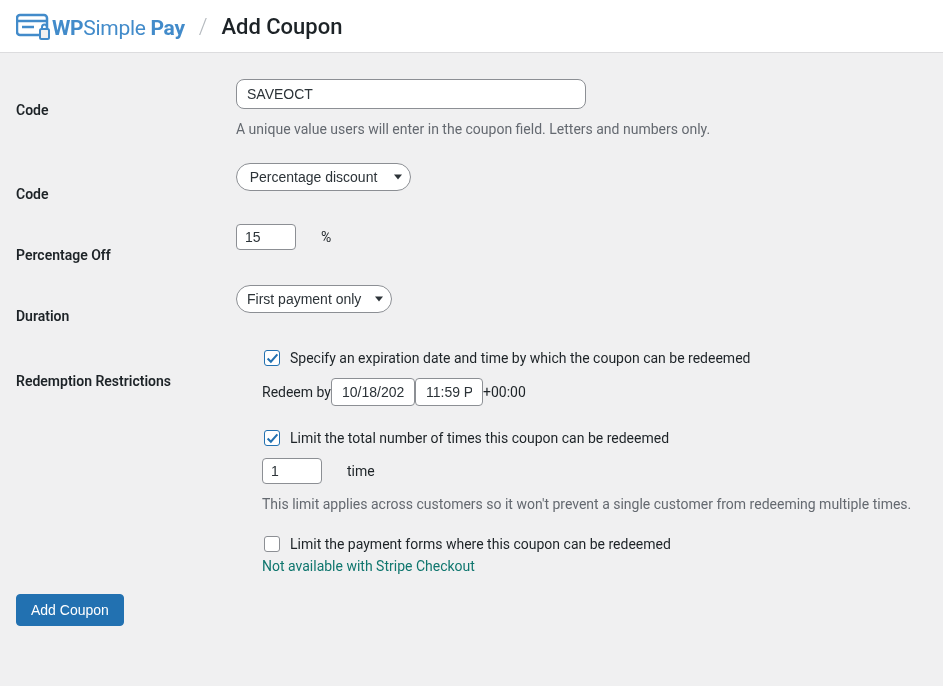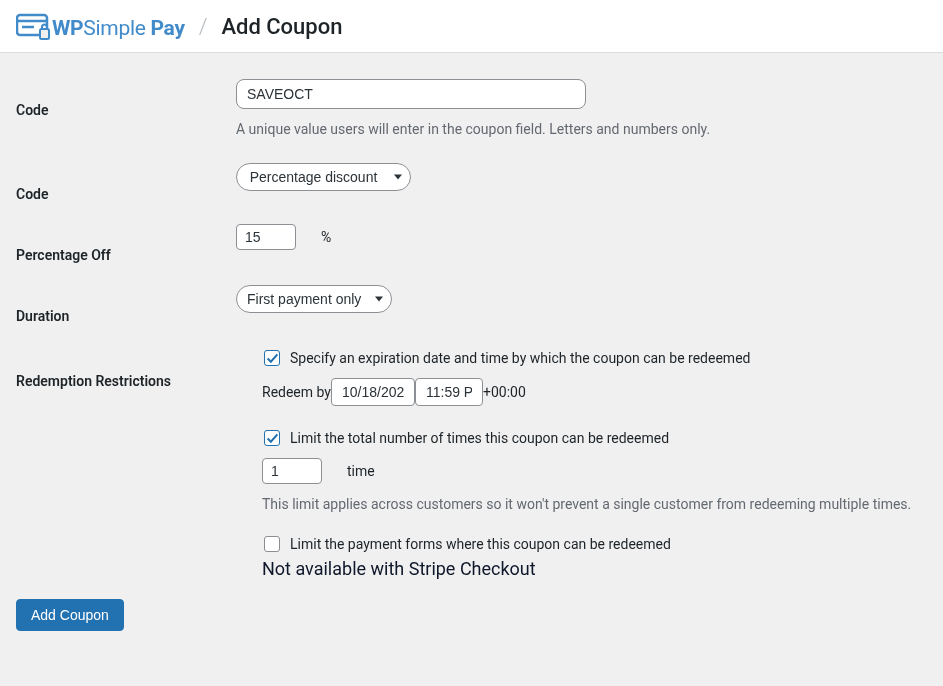--- a/index.html
+++ b/index.html
@@ -168,22 +168,22 @@
     .date-input { width: 84px; text-align: left; }
     .time-input { width: 68px; text-align: center; }
     .sub-help {
       margin-top: 12px;
       font-size: 14px;
       color: #646970;
     }
     .sub-note {
       margin-left: 26px;
       margin-top: 6px;
-      font-size: 18px;
-      color: #0f172a;
+      font-size: 14px;
+      color: #0f766e;
     }
     .submit-btn {
       background: #2271b1;
       color: #fff;
       border: 1px solid #2271b1;
       border-radius: 4px;
       padding: 7px 14px;
       font-size: 14px;
       cursor: pointer;
       margin-top: 20px;

